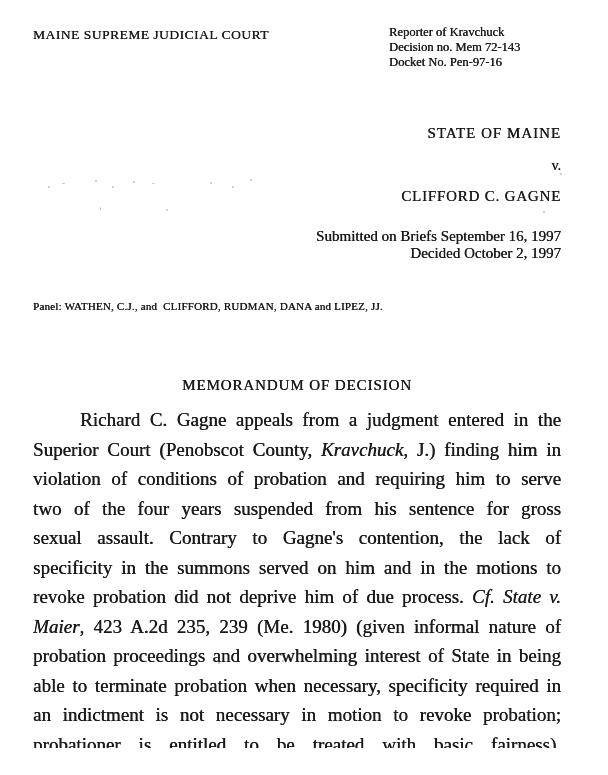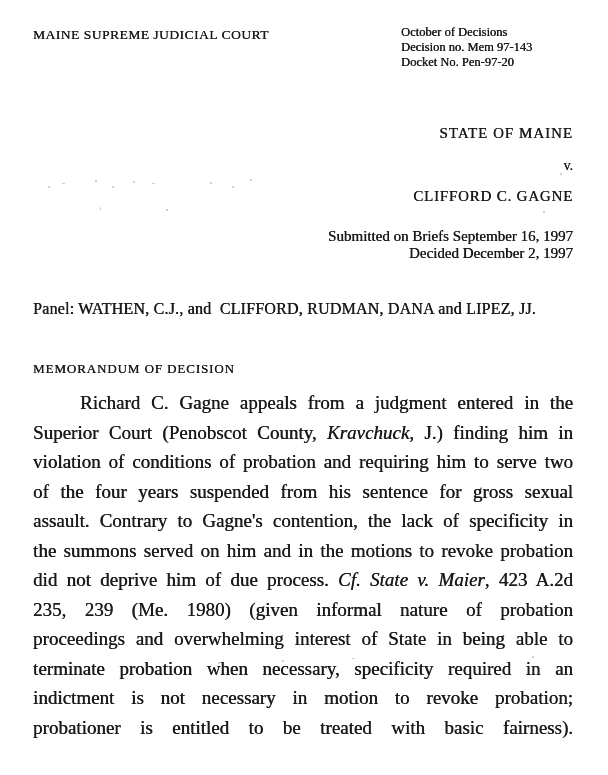--- a/index.html
+++ b/index.html
@@ -7,21 +7,21 @@
     width: 608px; height: 775px;
     background: #ffffff;
     color: #1b1b1b;
     font-family: "Liberation Serif", serif;
     -webkit-font-smoothing: antialiased;
   }
   .page {
     position: relative;
     width: 608px; height: 748px;
     box-sizing: border-box;
-    padding: 25px 35px 0 33px;
+    padding: 25px 47px 0 33px;
     overflow: hidden;
     background: #ffffff;
     text-shadow: 0.35px 0 0 currentColor; 
   }
 
   
   .topbar { display: flex; justify-content: space-between; align-items: flex-start; }
   .court-name {
     font-size: 13.5px;
     letter-spacing: 0.5px;
@@ -37,29 +37,30 @@
 
   
   .caption { text-align: right; margin-top: 55px; font-size: 15px; }
   .caption .party-top { letter-spacing: 1px; }
   .caption .versus { margin-top: 16px; font-size: 14px; }
   .caption .party-bottom { margin-top: 14px; letter-spacing: 0.8px; }
   .caption .submitted { margin-top: 22px; line-height: 18px; }
 
   .panel-line {
     margin-top: 38px;
-    font-size: 16px;
+    font-size: 11px;
     letter-spacing: 0.2px;
     white-space: pre-wrap;
   }
 
   .memo-heading {
-    margin-top: 43px;
-    font-size: 13px;
+    margin-top: 65px;
+    font-size: 15px;
     letter-spacing: 0.9px;
+    text-align: center;
   }
 
   .body-par {
     margin: 11px 0 0 0;
     text-align: justify;
     text-indent: 47px;
     font-size: 19px;
     line-height: 29.5px;
     word-spacing: 2.5px;
   }
@@ -91,32 +92,32 @@
   .speckles span:nth-child(18) { left: 218px; top: 662px; }
 </style>
 </head>
 <body>
 
 <div class="page">
 
   <div class="topbar">
     <div class="court-name">MAINE SUPREME JUDICIAL COURT</div>
     <div class="docket-block">
-      <div>October of Decisions</div>
-      <div>Decision no. Mem 97-143</div>
-      <div>Docket No. Pen-97-20</div>
+      <div>Reporter of Kravchuck</div>
+      <div>Decision no. Mem 72-143</div>
+      <div>Docket No. Pen-97-16</div>
     </div>
   </div>
 
   <div class="caption">
     <div class="party-top">STATE OF MAINE</div>
     <div class="versus">v.</div>
     <div class="party-bottom">CLIFFORD C. GAGNE</div>
     <div class="submitted">Submitted on Briefs September 16, 1997</div>
-    <div class="decided">Decided December 2, 1997</div>
+    <div class="decided">Decided October 2, 1997</div>
   </div>
 
   <div class="panel-line">Panel: WATHEN, C.J., and  CLIFFORD, RUDMAN, DANA and LIPEZ, JJ.</div>
 
   <div class="memo-heading">MEMORANDUM OF DECISION</div>
 
   <p class="body-par"><span>Richard C. Gagne appeals from a judgment entered in the Superior Court (Penobscot County, </span><i>Kravchuck</i><span>, J.) finding him in violation of conditions of probation and requiring him to serve two of the four years suspended from his sentence for gross sexual assault.  Contrary to Gagne's contention, the lack of specificity in the summons served on him and in the motions to revoke probation did not deprive him of due process.  </span><i>Cf. State v. Maier</i><span>, 423 A.2d 235, 239 (Me. 1980) (given informal nature of probation proceedings and overwhelming interest of State in being able to terminate probation when necessary, specificity required in an indictment is not necessary in motion to revoke probation; probationer is entitled to be treated with basic fairness).  Furthermore, contrary to Gagne's contention, the court did not exceed the bounds of its discretion in requiring Gagne to serve two of the previously suspended four years of his sentence for</span></p>
 
   <div class="speckles">
     <span></span>

